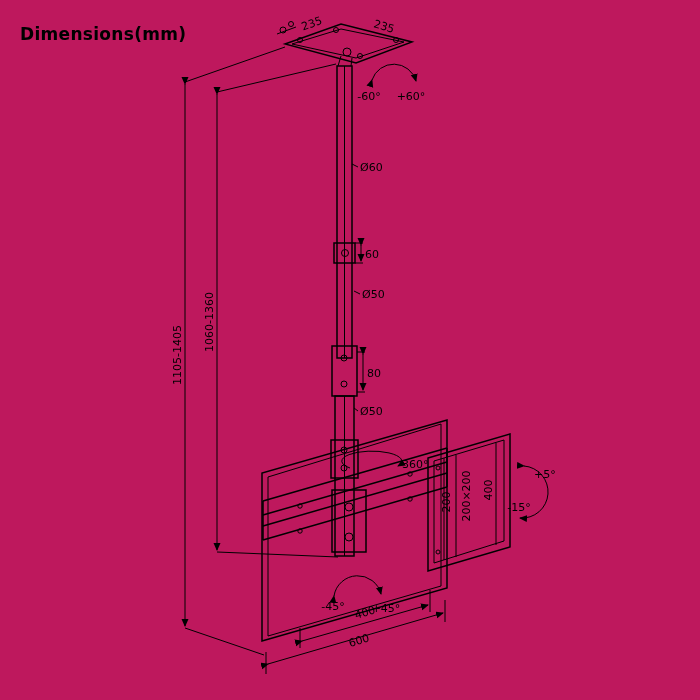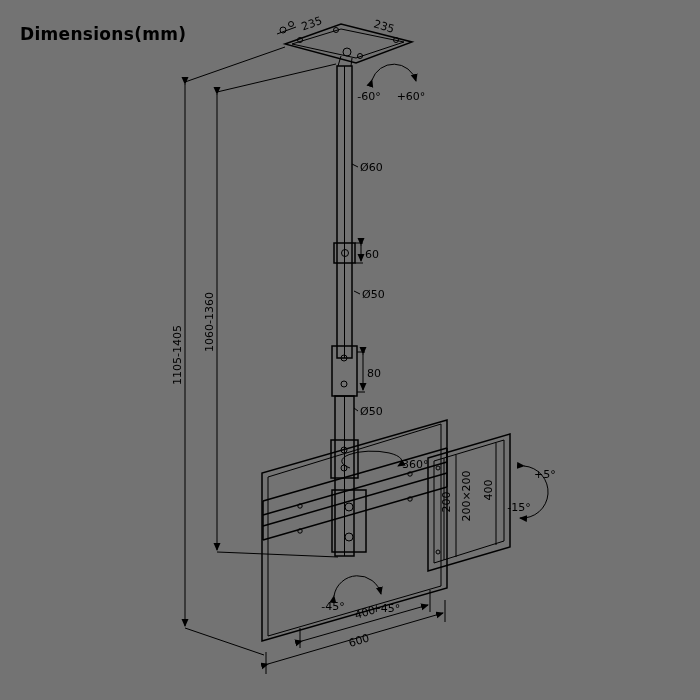--- a/index.html
+++ b/index.html
@@ -1,16 +1,16 @@
 <!DOCTYPE html>
 <html><head>
 <meta charset="utf-8">
 <style>
   html,body{margin:0;padding:0;background:#ffffff;}
-  .stage{position:relative;width:700px;height:700px;background:#737373;overflow:hidden;
+  .stage{position:relative;width:700px;height:700px;background:#be185d;overflow:hidden;
          font-family:"DejaVu Sans","Liberation Sans",sans-serif;}
   svg{position:absolute;left:0;top:0;}
   svg text{fill:#000;font-family:"DejaVu Sans","Liberation Sans",sans-serif;font-size:11px;}
   svg .title{font-size:17px;font-weight:bold;letter-spacing:.3px;}
   svg .thin{stroke:#000;stroke-width:1;fill:none;}
   svg .main{stroke:#000;stroke-width:1.5;fill:none;}
   svg .dim{stroke:#000;stroke-width:1;fill:none;}
 </style>
 </head>
 <body>

